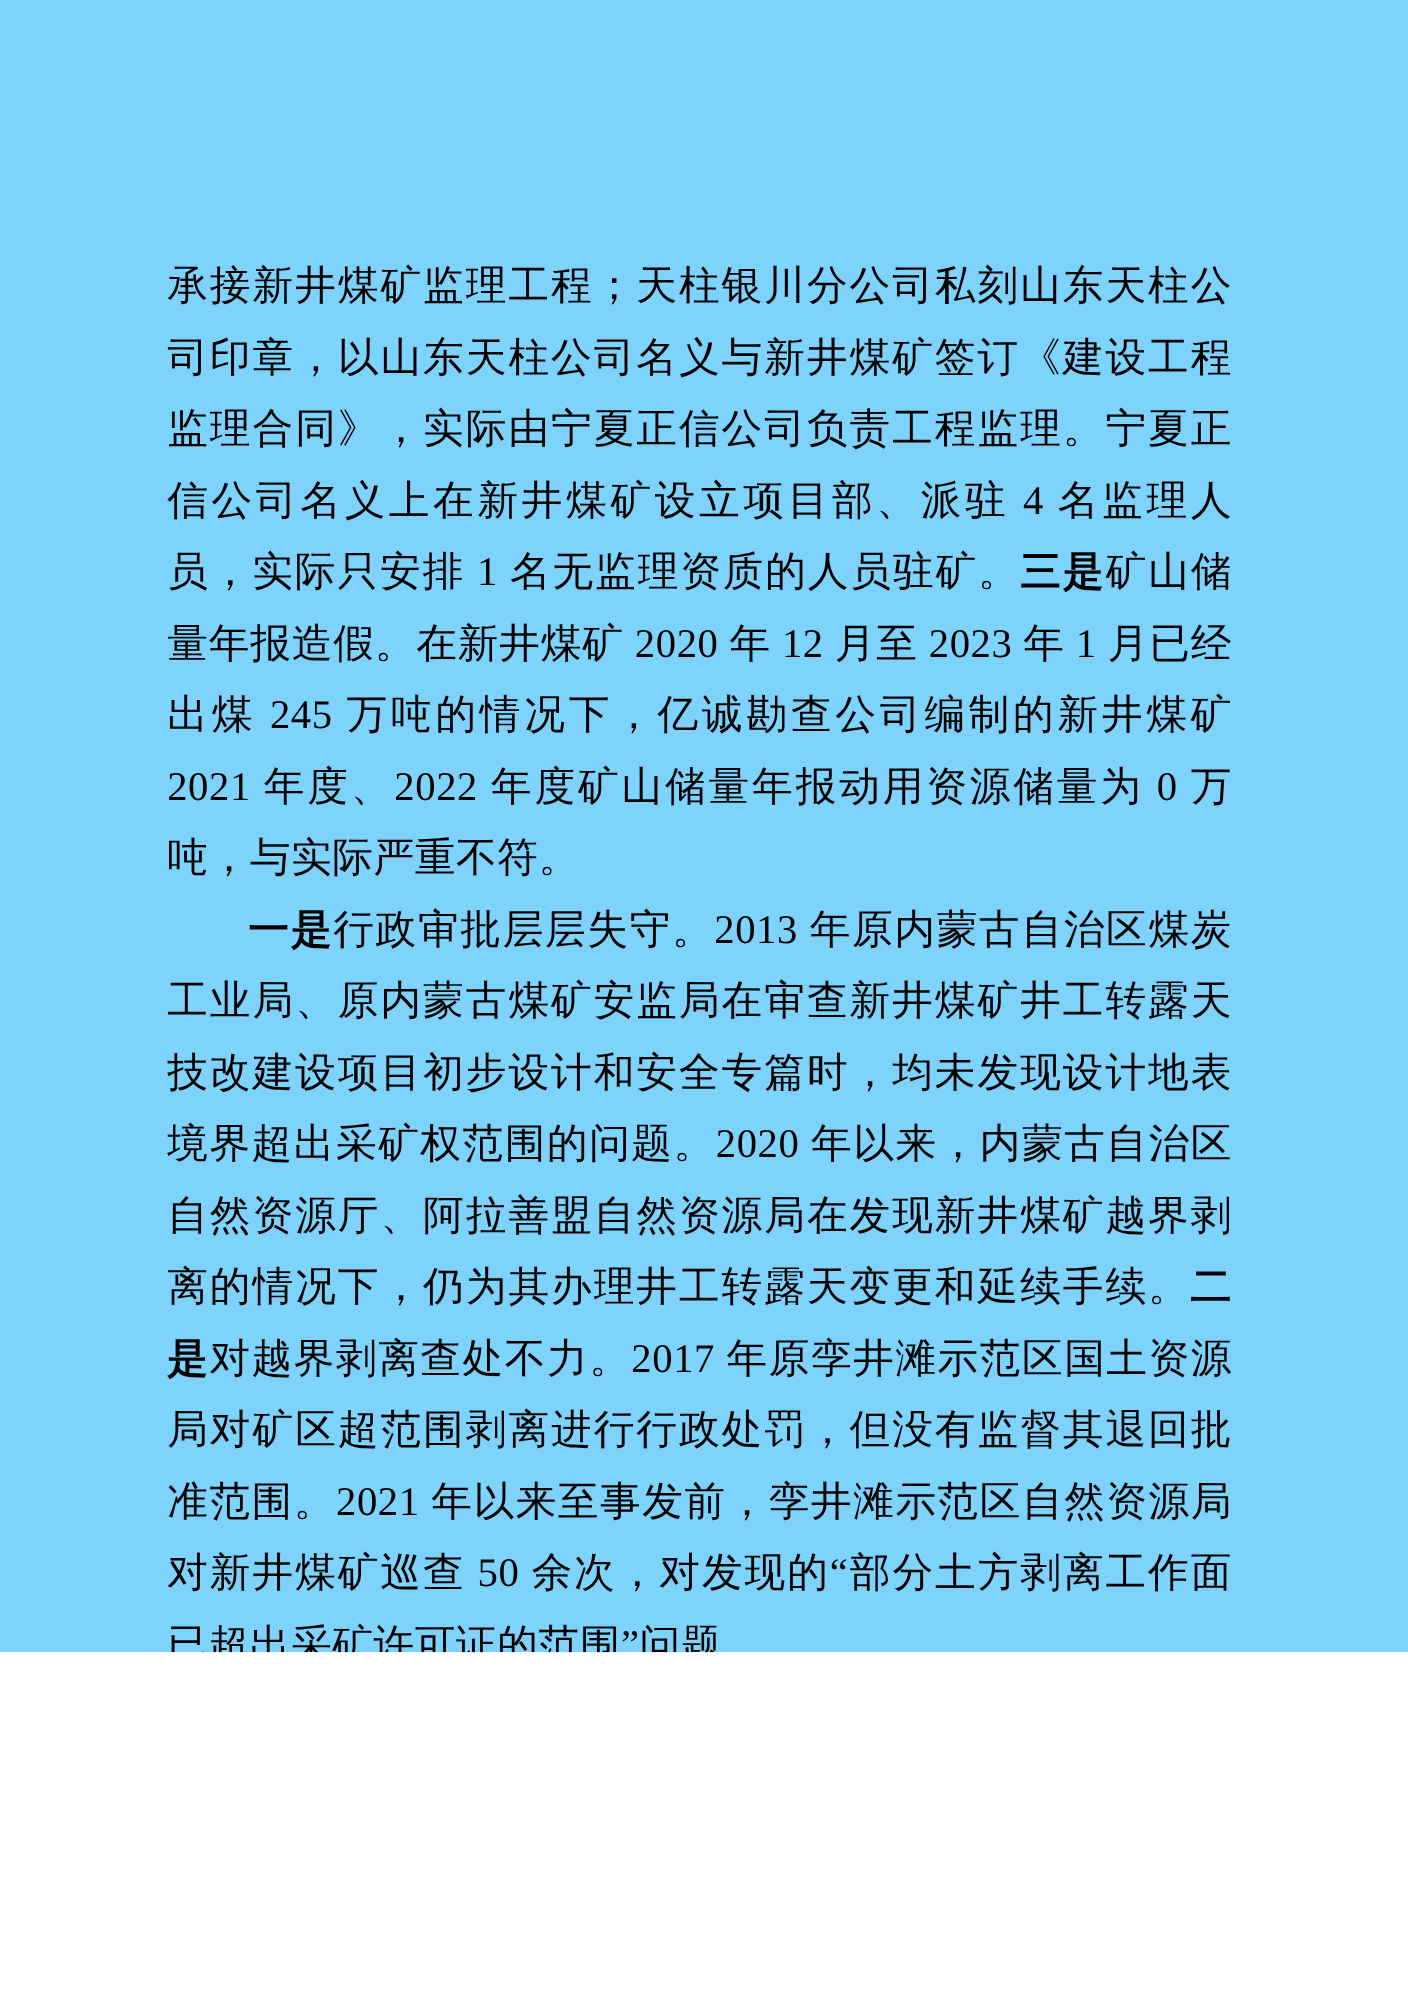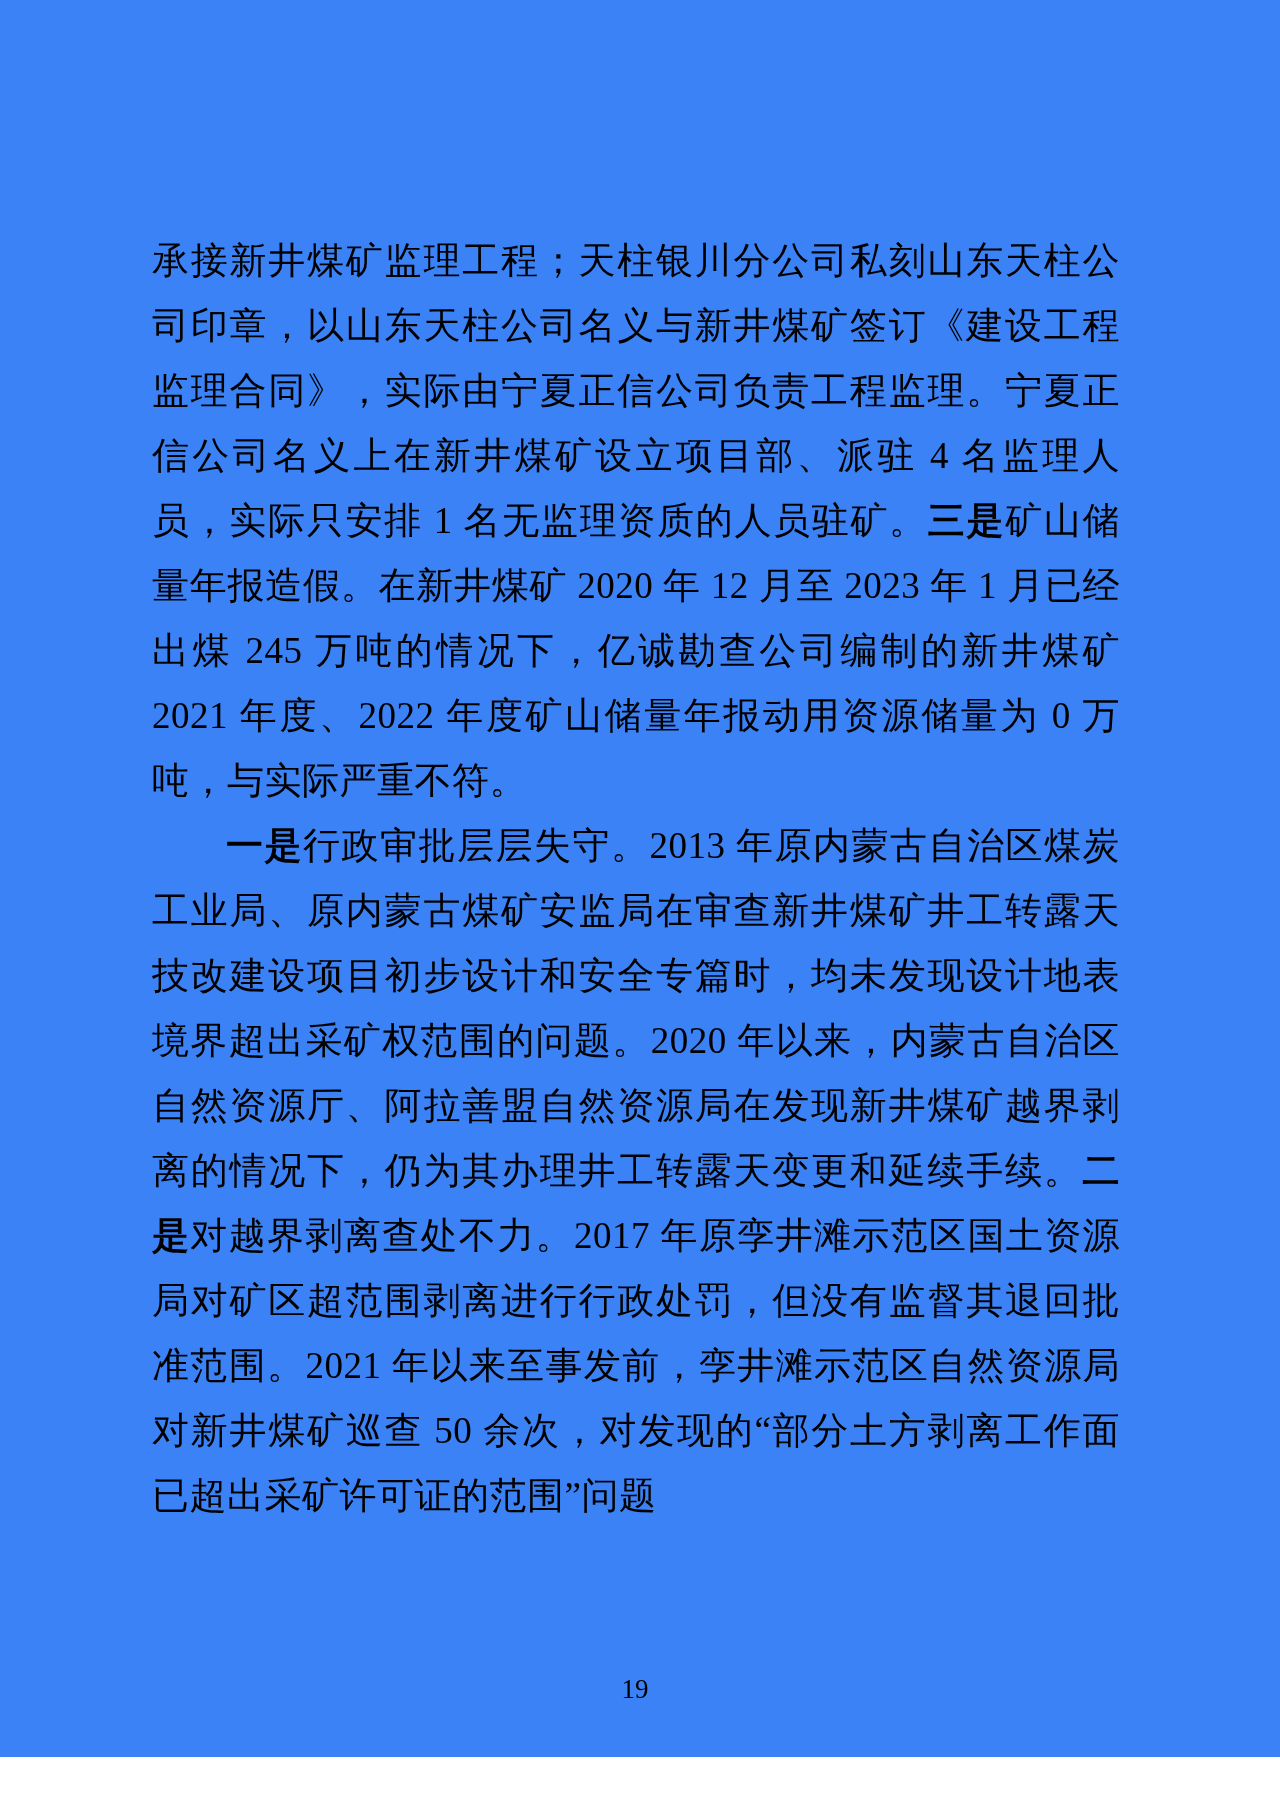--- a/index.html
+++ b/index.html
@@ -3,22 +3,22 @@
 <meta charset="utf-8">
 <style>
   html, body {
     margin: 0;
     padding: 0;
     background: #ffffff;
   }
   .page {
     position: relative;
     width: 1280px;
-    height: 1757px;
-    background: #3b82f6;
+    height: 1502px;
+    background: #7dd3fc;
     color: #000000;
     font-family: "Liberation Serif", "DejaVu Serif", serif;
     overflow: hidden;
     text-decoration: underline;
   }
   .text-block {
     position: absolute;
     left: 152px;
     top: 228px;
     width: 968px;

